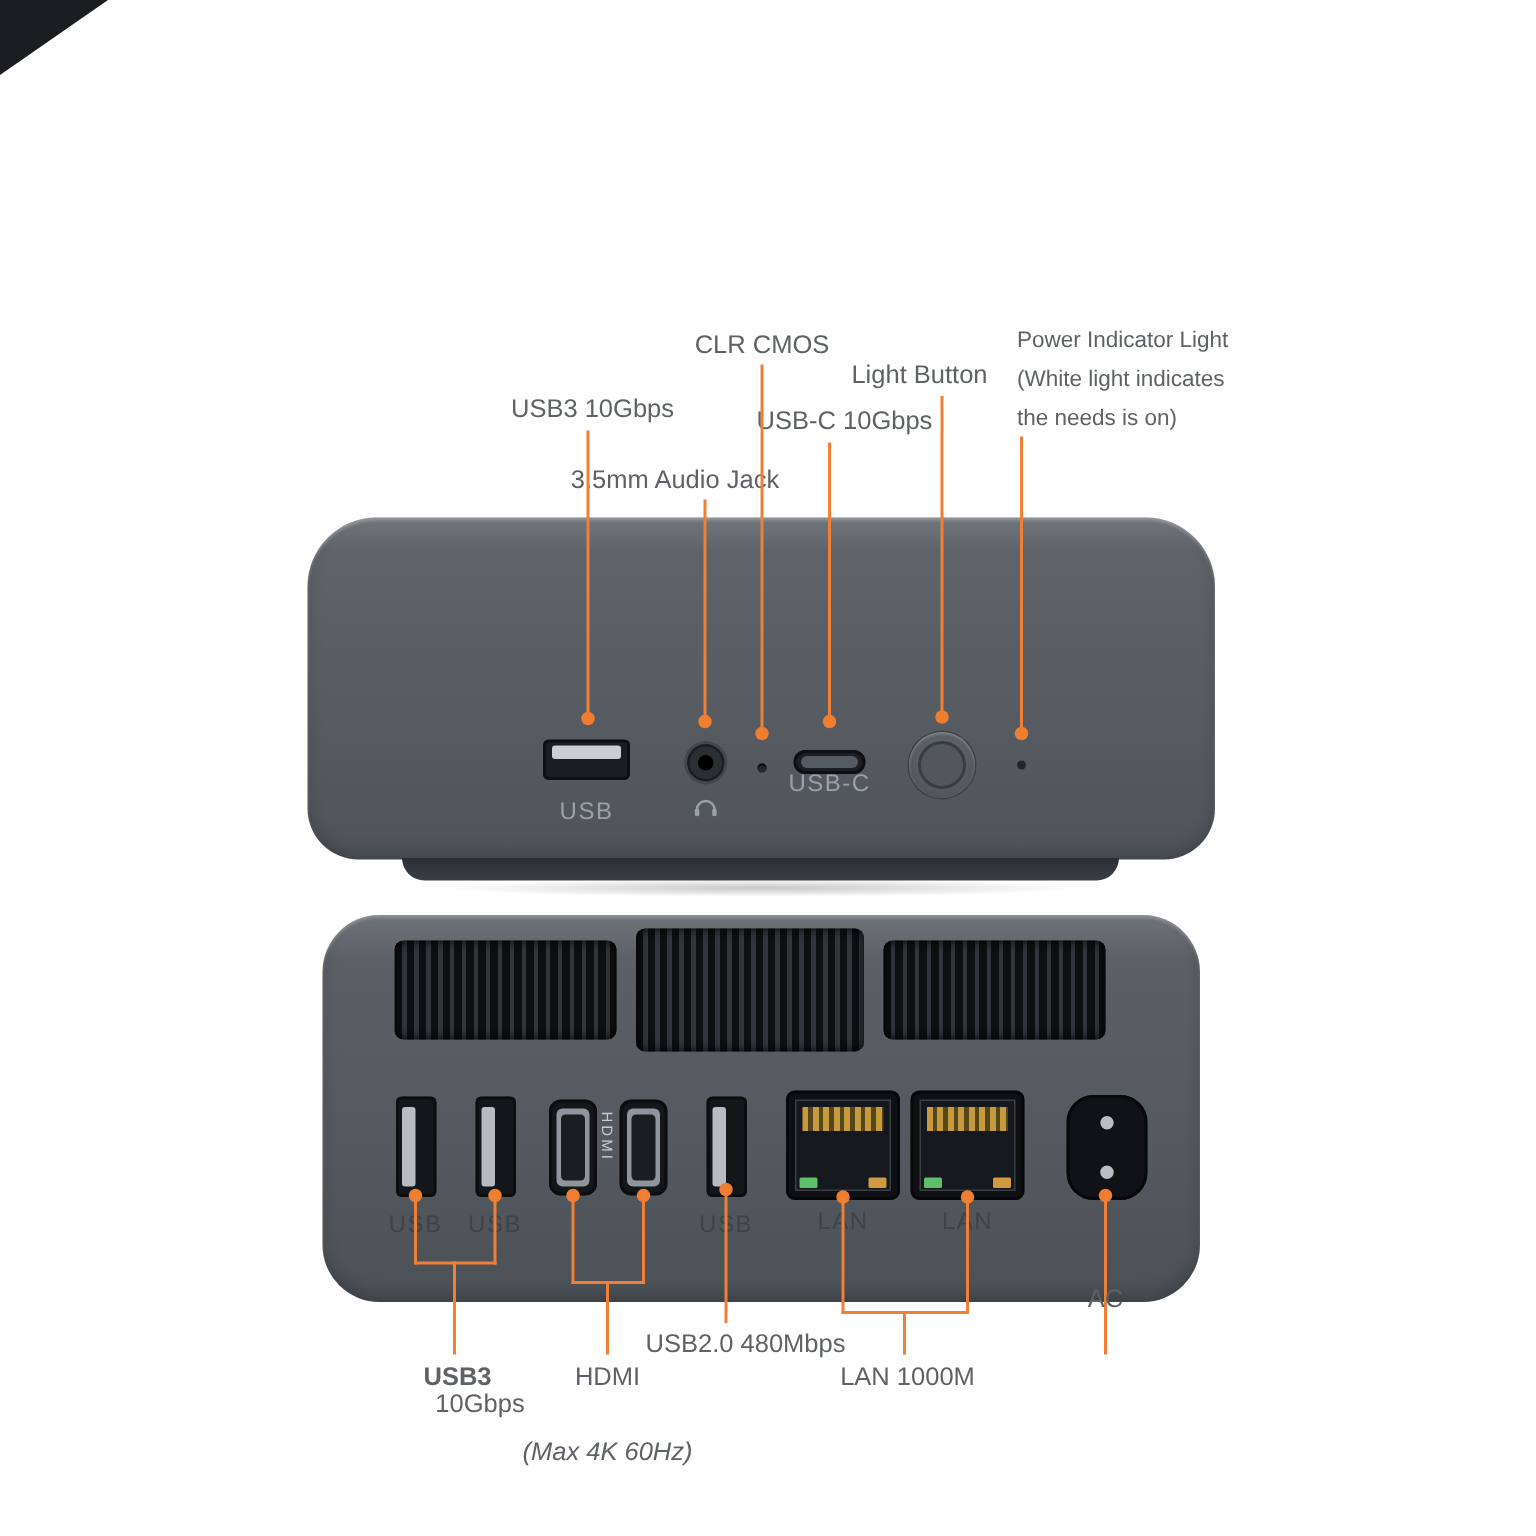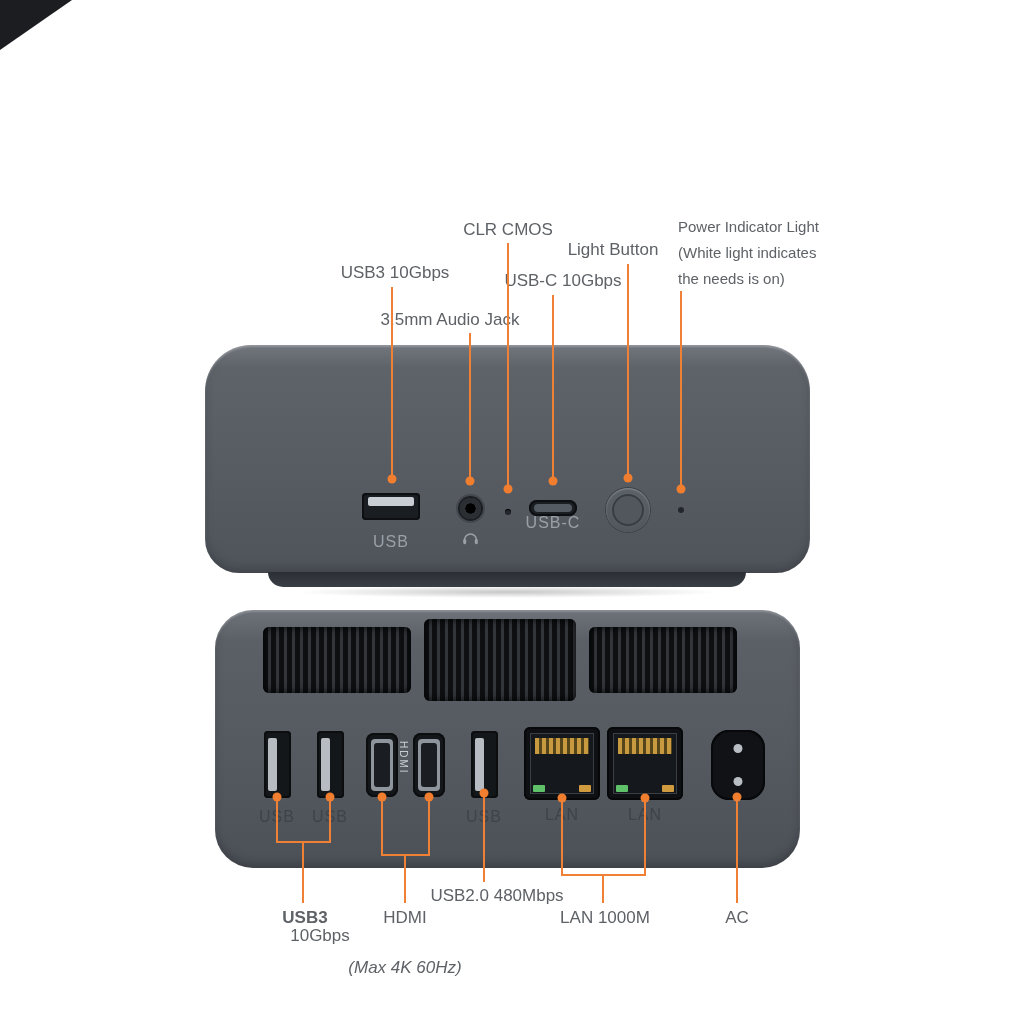--- a/index.html
+++ b/index.html
@@ -226,15 +226,15 @@
 
   <div class="dot" style="left:737px;top:797px;"></div>
   <div class="vl" style="left:736px;top:797px;height:106px;"></div>
 
   <div class="cl center" style="left:305px;top:908px;font-weight:bold;">USB3</div>
   <div class="cl center" style="left:320px;top:926px;">10Gbps</div>
   <div class="cl center" style="left:405px;top:908px;">HDMI</div>
   <div class="cl center" style="left:405px;top:958px;font-style:italic;">(Max 4K 60Hz)</div>
   <div class="cl center" style="left:497px;top:886px;">USB2.0 480Mbps</div>
   <div class="cl center" style="left:605px;top:908px;">LAN 1000M</div>
-  <div class="cl center" style="left:737px;top:908px;">AC</div>
+  <div class="cl center" style="left:737px;top:856px;">AC</div>
 
 </div>
 
 </body></html>

